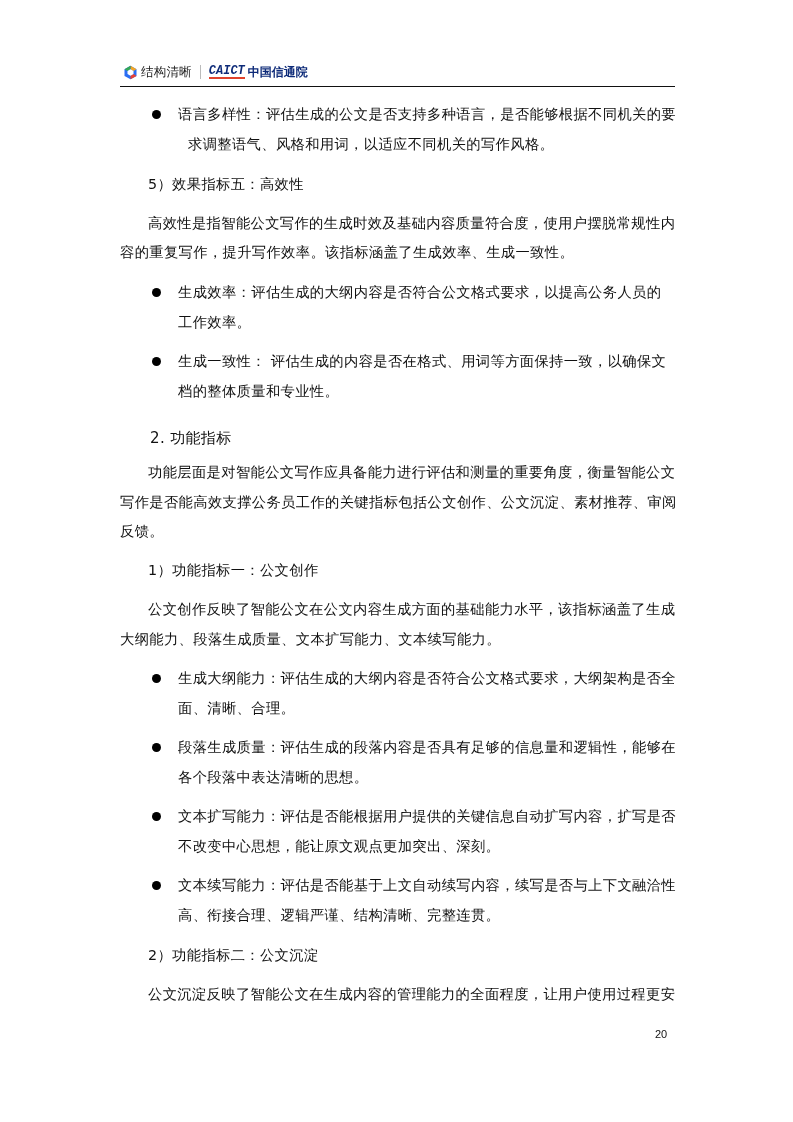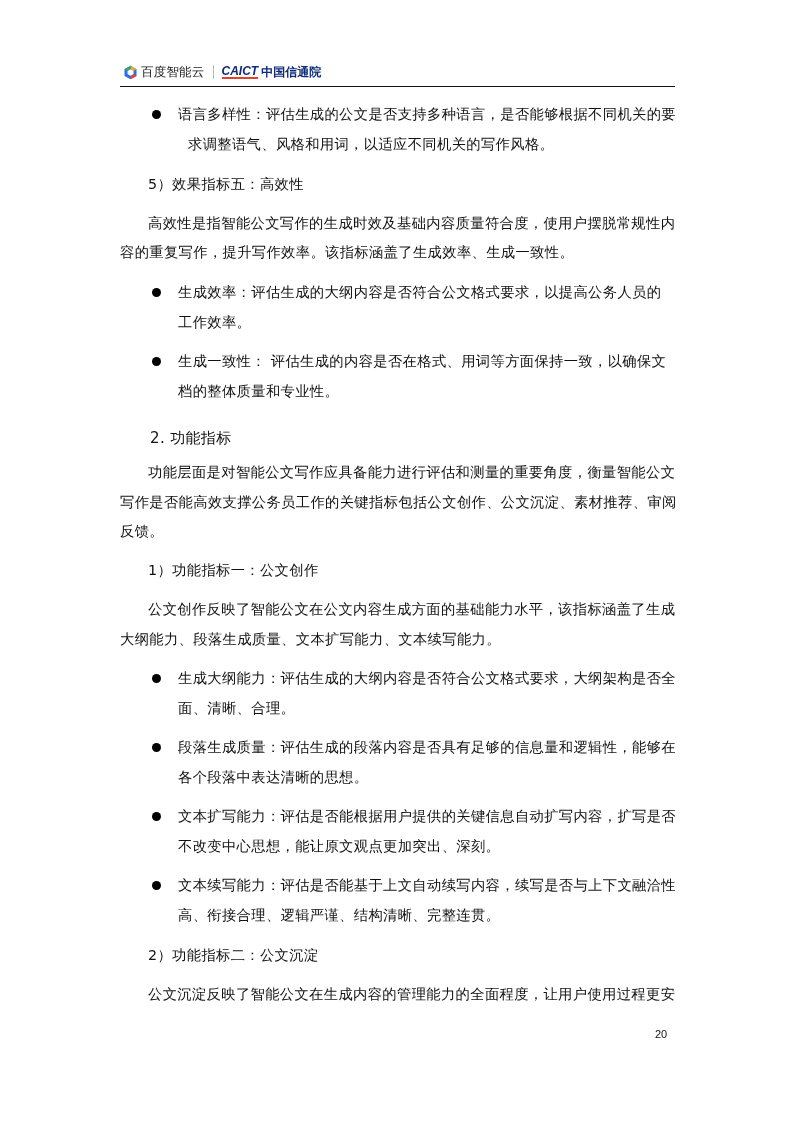--- a/index.html
+++ b/index.html
@@ -10,21 +10,21 @@
   }
   .header {
     position: absolute; left: 120px; top: 56px; width: 555px; height: 30px;
     border-bottom: 1.3px solid #111;
   }
   .logo-group { position: absolute; left: 3px; top: 6px; display: flex; align-items: center; height: 20px; }
   .baidu-icon { width: 15px; height: 15px; margin-right: 3px; }
   .baidu-name { font-size: 12.5px; letter-spacing: 0.2px; color: #1a1a1a; }
   .logo-divider { width: 1px; height: 14px; background: #bbb; margin: 0 8px; }
   .caict-mark {
-    font-family: Liberation Sans, sans-serif; font-weight: bold; font-style: italic;
+    font-family: Liberation Mono, monospace; font-weight: bold; font-style: italic;
     font-size: 12px; color: #0d2a78; border-bottom: 2px solid #e0422b; line-height: 12px; padding-bottom: 0px;
     margin-right: 3px;
   }
   .caict-name { font-size: 12px; color: #0d2a78; font-weight: bold; }
   .doc-title {
     position: absolute; right: 2px; top: 10px; font-size: 13px; color: #1a1a1a; letter-spacing: 0.3px;
   }
   .content { position: absolute; left: 120px; top: 0; width: 555px; }
   .line {
     position: absolute; white-space: nowrap; font-size: 14.3px; line-height: 20px; color: #111;
@@ -42,21 +42,21 @@
 
 <div class="header">
   <div class="logo-group">
     <svg class="baidu-icon" viewBox="0 0 20 20">
       <polygon points="10,1 18,5.5 18,14.5 10,19 2,14.5 2,5.5" fill="#2a6df4"></polygon>
       <polygon points="10,1 18,5.5 14,8 10,5.8" fill="#f5a623"></polygon>
       <polygon points="18,14.5 10,19 10,14.2 14,12" fill="#e94235"></polygon>
       <polygon points="2,5.5 10,1 10,5.8 6,8" fill="#34a853"></polygon>
       <polygon points="10,5.8 14,8 14,12 10,14.2 6,12 6,8" fill="#ffffff"></polygon>
     </svg>
-    <span class="baidu-name">百度智能云</span>
+    <span class="baidu-name">结构清晰</span>
     <span class="logo-divider"></span>
     <span class="caict-mark">CAICT</span>
     <span class="caict-name">中国信通院</span>
   </div>
 </div>
 
 <div class="content">
 
   <span class="bullet" style="left:32px; top:110px;"></span>
   <div class="line" style="left:58px; top:104px;">语言多样性：评估生成的公文是否支持多种语言，是否能够根据不同机关的要</div>

